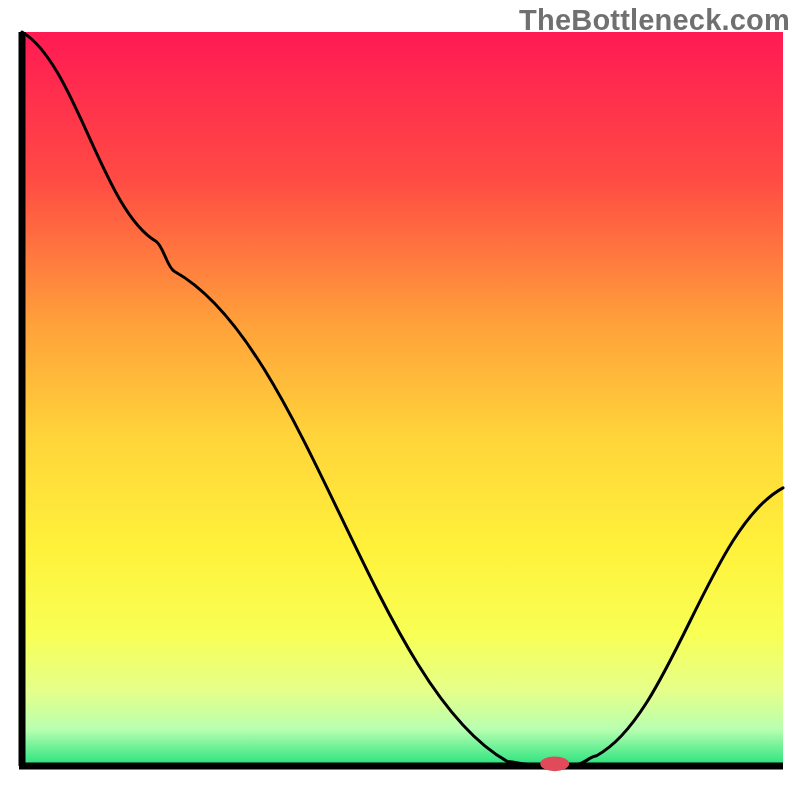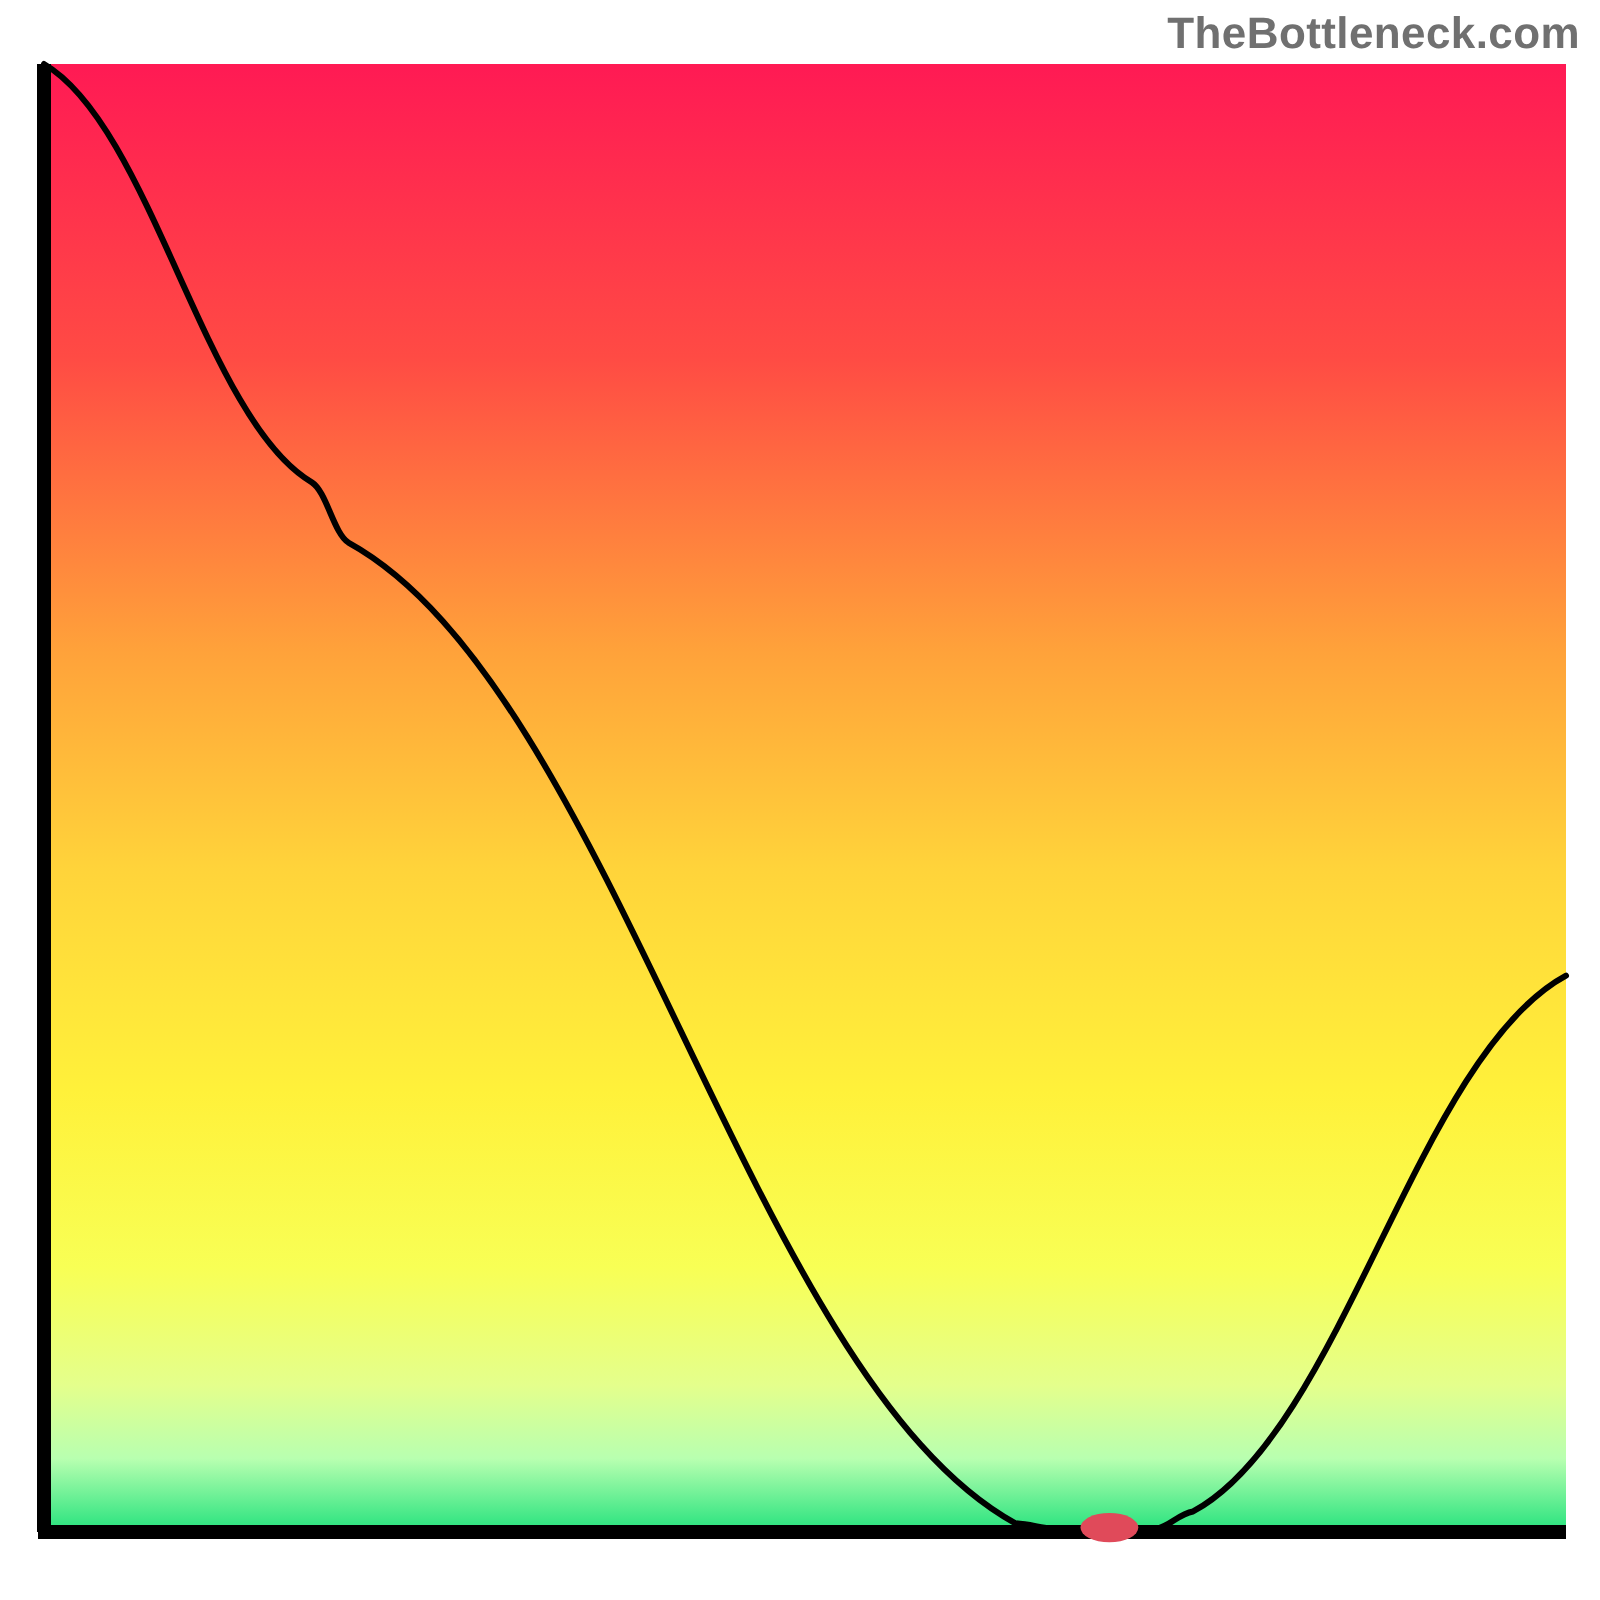--- a/index.html
+++ b/index.html
@@ -13,21 +13,21 @@
   }
   .frame {
     position: relative;
     width: 800px;
     height: 800px;
   }
   .watermark {
     position: absolute;
     top: 4px;
     right: 10px;
-    font-size: 22px;
+    font-size: 29px;
     font-weight: bold;
     color: #707070;
     letter-spacing: 0.2px;
   }
   svg {
     position: absolute;
     top: 0;
     left: 0;
   }
 </style>

